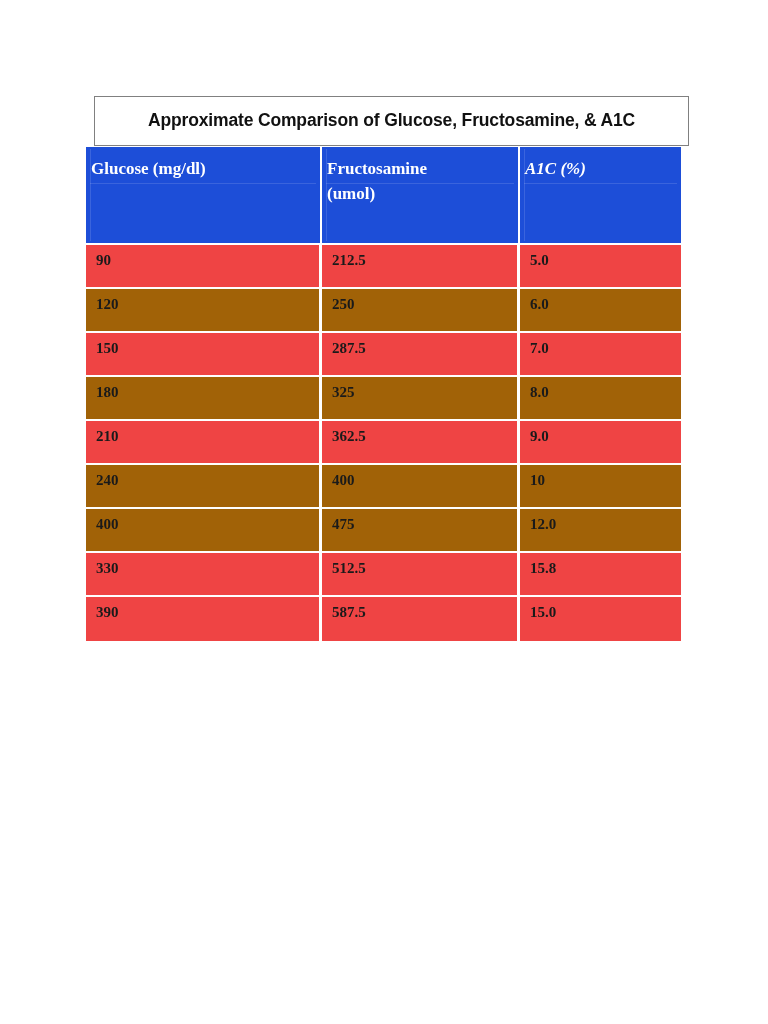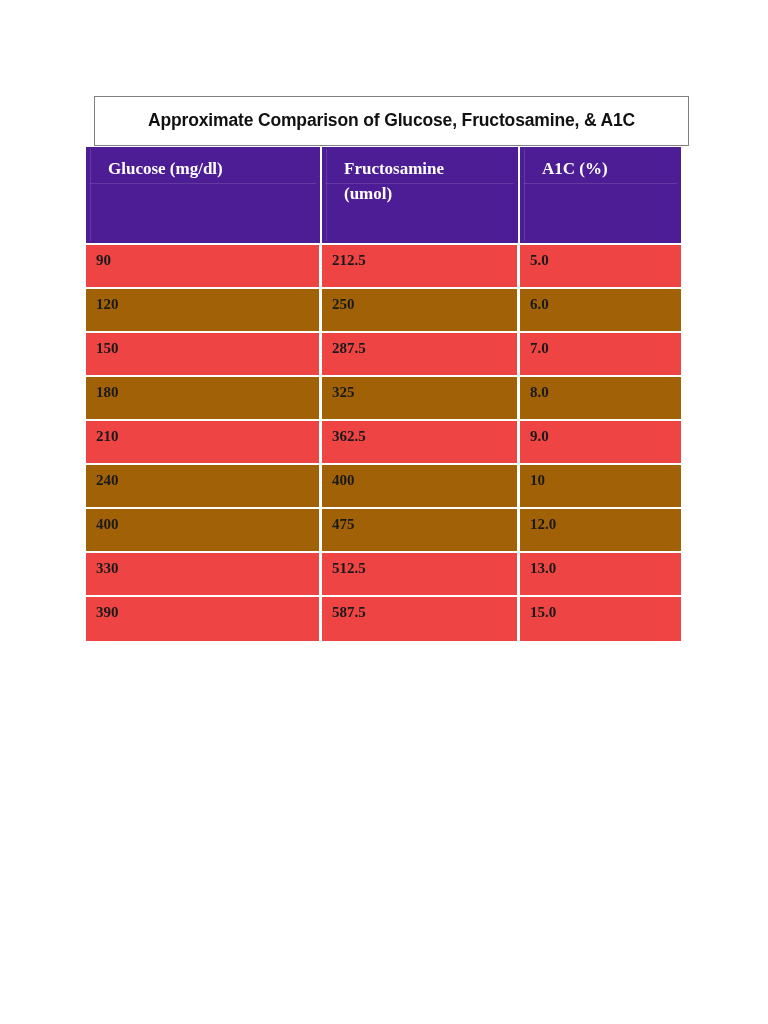--- a/index.html
+++ b/index.html
@@ -64,36 +64,36 @@
     width: 595px;
     table-layout: fixed;
   }
 
   table.comparison col.c1 { width: 236px; }
   table.comparison col.c2 { width: 198px; }
   table.comparison col.c3 { width: 161px; }
 
   
   thead th {
-    background: #4c1d95;
+    background: #1d4ed8;
     color: #ffffff;
     font-family: "Liberation Serif", serif;
     font-weight: bold;
     font-size: 17px;
     text-align: left;
     vertical-align: top;
-    padding: 10px 0 0 22px;
+    padding: 10px 0 0 5px;
     height: 98px;
     box-sizing: border-box;
     border-right: 2px solid #ffffff;
     border-bottom: 2px solid #ffffff;
     position: relative;
     line-height: 1.45;
   }
-  thead th:last-child { border-right: none; }
+  thead th:last-child { border-right: none; font-style: italic; }
   
   thead th::after {
     content: "";
     position: absolute;
     left: 4px;
     right: 4px;
     top: 36px;
     height: 1px;
     background: rgba(255,255,255,0.13);
   }
@@ -191,21 +191,21 @@
             <td>10</td>
           </tr>
           <tr class="row-light">
             <td>400</td>
             <td>475</td>
             <td>12.0</td>
           </tr>
           <tr class="row-dark">
             <td>330</td>
             <td>512.5</td>
-            <td>13.0</td>
+            <td>15.8</td>
           </tr>
           <tr class="row-dark">
             <td>390</td>
             <td>587.5</td>
             <td>15.0</td>
           </tr>
         </tbody>
     </table>
   </div>
 

